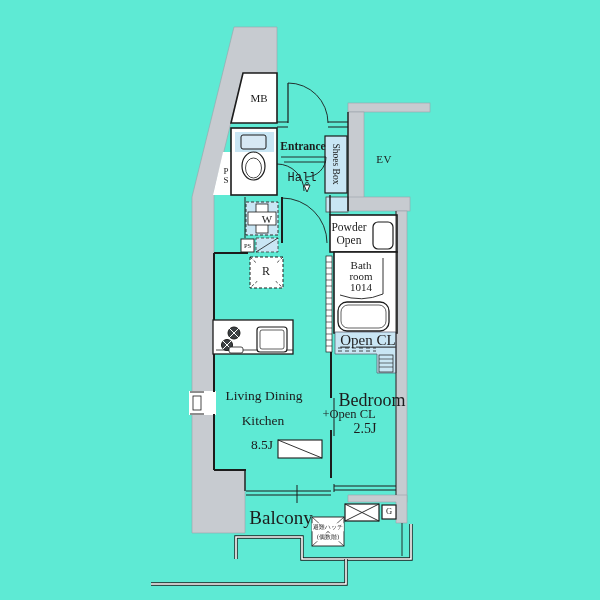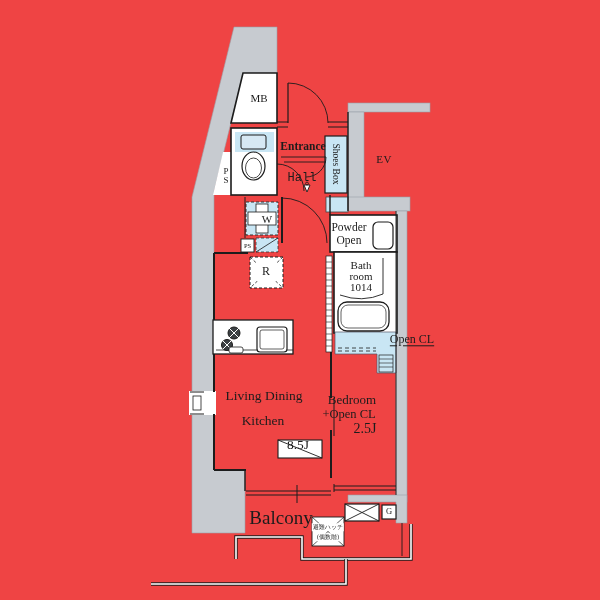--- a/index.html
+++ b/index.html
@@ -1,16 +1,16 @@
 <!DOCTYPE html>
 <html><head>
 <meta charset="utf-8">
 <style>
   html,body{margin:0;padding:0;background:#fff;}
-  .stage{position:relative;width:600px;height:600px;background:#ef4444;overflow:hidden;
+  .stage{position:relative;width:600px;height:600px;background:#5eead4;overflow:hidden;
          font-family:"Liberation Serif",serif;}
   .stage svg{position:absolute;left:0;top:0;}
   .lbl{position:absolute;transform:translate(-50%,-50%);color:#1c1c1c;
        white-space:pre-line;text-align:center;line-height:1.12;}
   .lbl.rot{transform:translate(-50%,-50%) rotate(90deg);}
   .lbl.under{text-decoration:underline;text-underline-offset:2px;}
   .lbl.jp{background:#fff;line-height:1.25;padding:0 1px;font-family:"DejaVu Sans",sans-serif;}
 </style>
 </head>
 <body>
@@ -126,28 +126,28 @@
 S</div>
   <div class="lbl" style="left:303px;top:146px;font-size:11.5px;font-weight:bold;">Entrance</div>
   <div class="lbl" style="left:302px;top:179px;font-size:12px;font-family:Liberation Mono, monospace;">Hall</div>
   <div class="lbl rot" style="left:336px;top:164px;font-size:9.5px;">Shoes Box</div>
   <div class="lbl" style="left:384px;top:159px;font-size:11px;letter-spacing:0.5px;text-align:center;">EV</div>
   <div class="lbl" style="left:349px;top:234px;font-size:11.5px;line-height:1.1;">Powder
 Open</div>
   <div class="lbl" style="left:361px;top:276px;font-size:11px;line-height:1.0;">Bath
 room
 1014</div>
-  <div class="lbl under" style="left:368px;top:340px;font-size:12px;margin-left:44px;">Open CL</div>
+  <div class="lbl under" style="left:368px;top:340px;font-size:15px;">Open CL</div>
   <div class="lbl" style="left:267px;top:219px;font-size:11px;">W</div>
   <div class="lbl" style="left:247.5px;top:245.5px;font-size:6.5px;">PS</div>
   <div class="lbl" style="left:266px;top:272px;font-size:12px;">R</div>
   <div class="lbl" style="left:264px;top:396px;font-size:13.5px;">Living Dining</div>
   <div class="lbl" style="left:263px;top:421px;font-size:13.5px;">Kitchen</div>
-  <div class="lbl" style="left:262px;top:445px;font-size:13.5px;margin-left:36px;">8.5J</div>
-  <div class="lbl" style="left:352px;top:400px;font-size:13px;">Bedroom</div>
+  <div class="lbl" style="left:262px;top:445px;font-size:13.5px;">8.5J</div>
+  <div class="lbl" style="left:372px;top:400px;font-size:18px;">Bedroom</div>
   <div class="lbl" style="left:349px;top:414px;font-size:12.5px;">+Open CL</div>
   <div class="lbl" style="left:365px;top:429px;font-size:14px;">2.5J</div>
   <div class="lbl" style="left:281px;top:518px;font-size:19px;">Balcony</div>
   <div class="lbl" style="left:389px;top:512px;font-size:8.5px;">G</div>
   <div class="lbl jp" style="left:328px;top:527px;font-size:6px;">避難ハッチ</div>
   <div class="lbl jp" style="left:328px;top:537px;font-size:6px;">(偶数階)</div>
 
 </div>
 
 </body></html>

